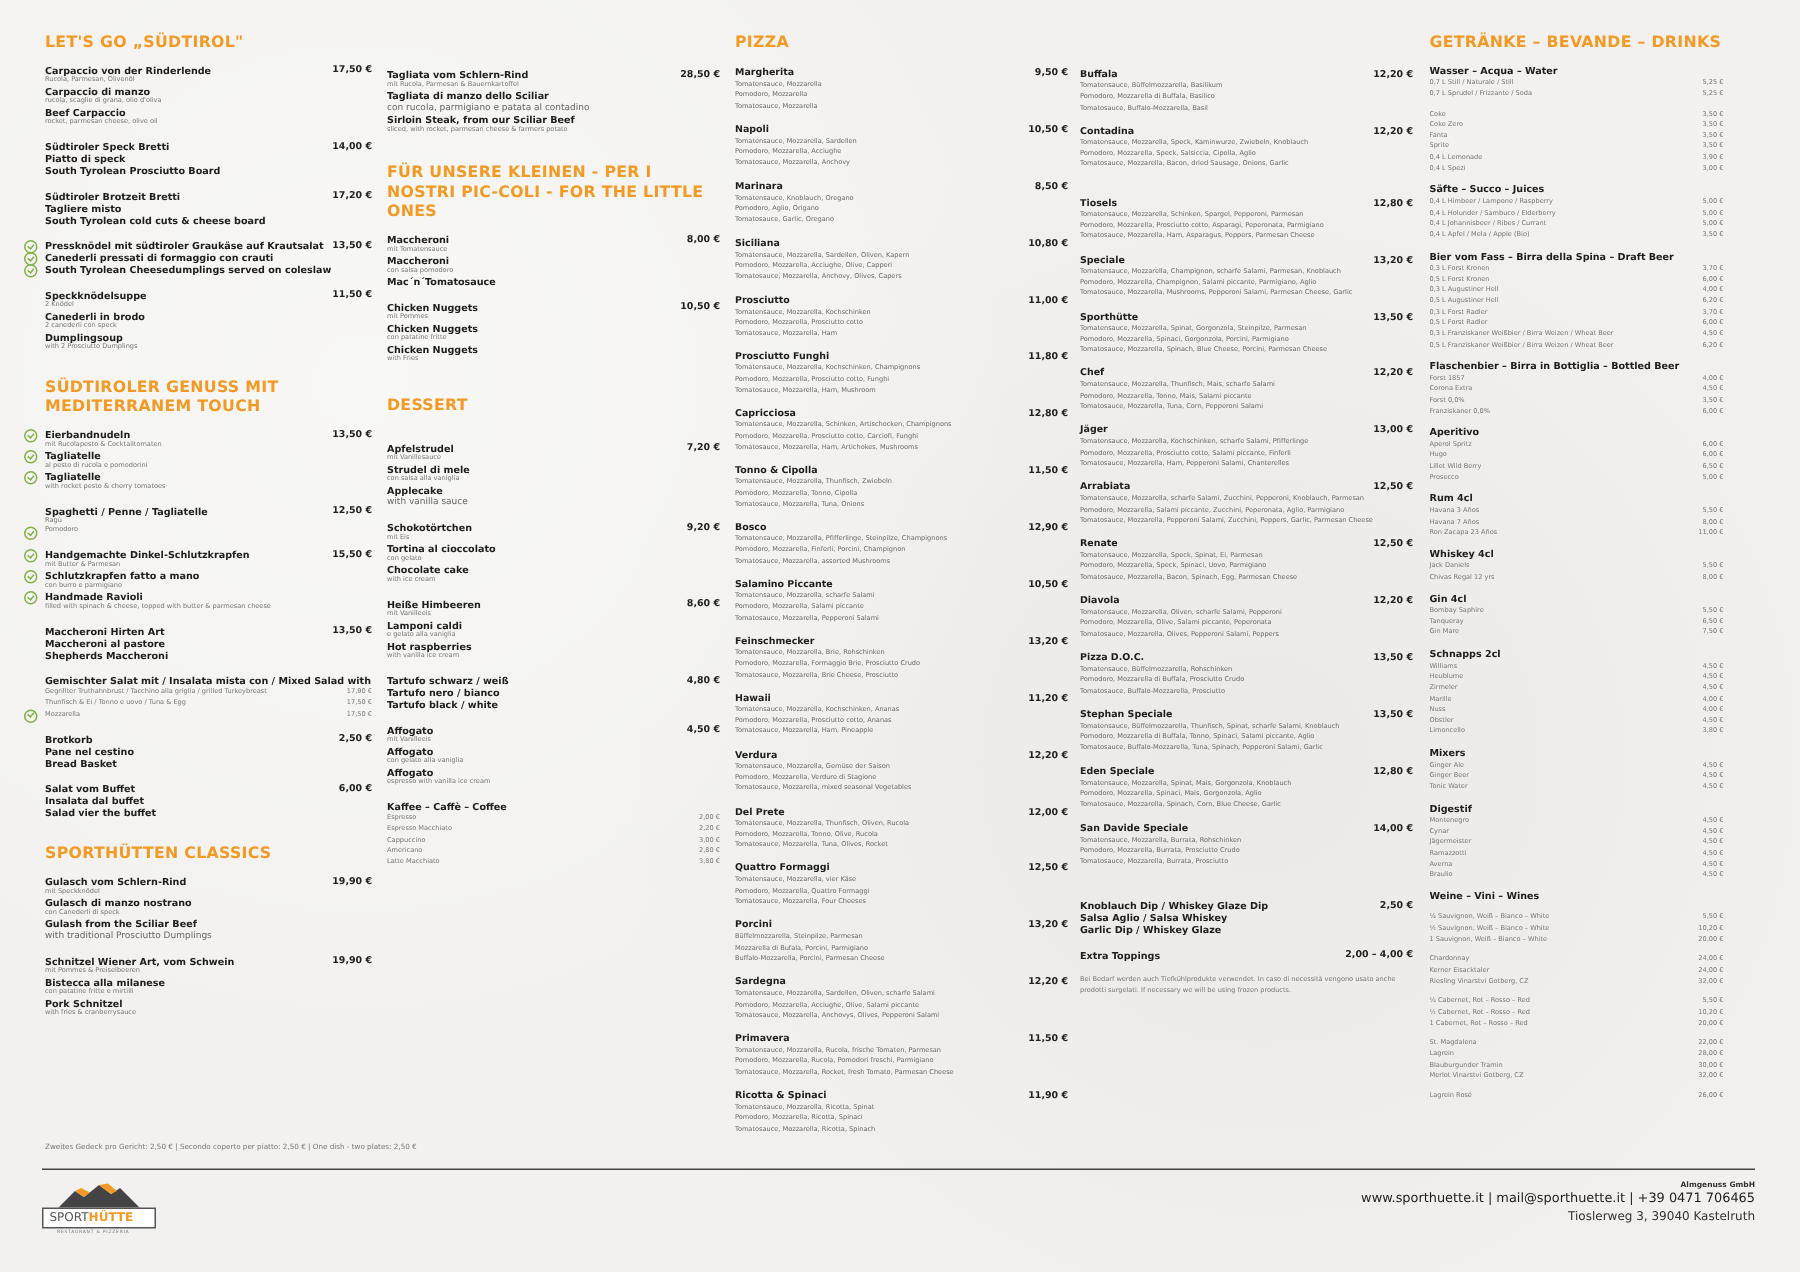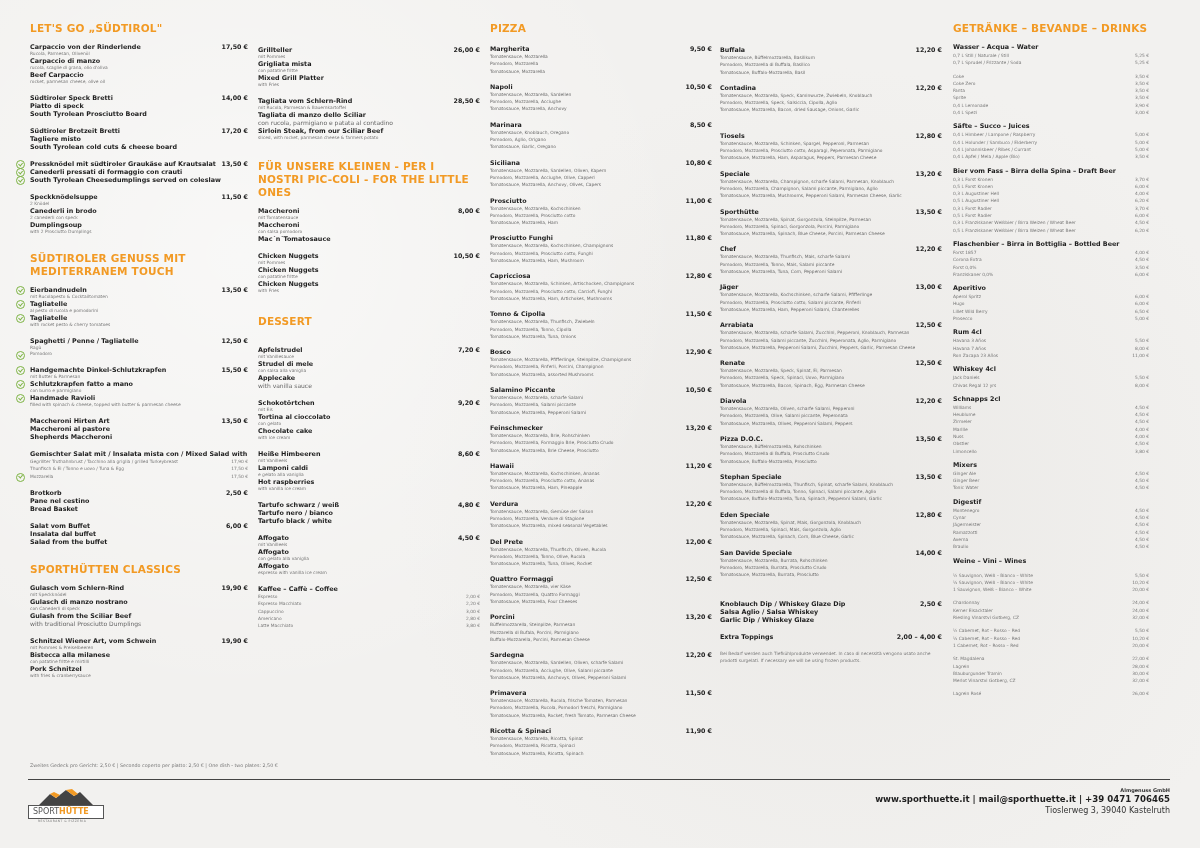--- a/index.html
+++ b/index.html
@@ -62,21 +62,21 @@
   .logo .mtn { position: absolute; left: 8px; top: 0; width: 60px; height: 22px; }
   .logo .box {
     position: absolute; left: 0; top: 19px; width: 76px; height: 14px;
     border: 1px solid #555; background: #fff; font-size: 8px; font-weight: bold; line-height: 12px; padding-left: 4px;
   }
   .logo .box .a { color: #555; font-weight: normal; text-align: right; }
   .logo .box .b { color: #f29a24; }
   .logo .tag { position: absolute; left: 10px; top: 33px; font-size: 3px; color: #777; letter-spacing: 0.5px; }
   .contact { position: absolute; right: 30px; top: 787px; text-align: right; }
   .contact .co { font-size: 5px; font-weight: bold; color: #333; }
-  .contact .web { font-size: 8.6px; font-weight: bold; color: #1e1e1e; line-height: 12px; margin-left: 47px; }
+  .contact .web { font-size: 8.6px; font-weight: normal; color: #1e1e1e; line-height: 12px; margin-left: 47px; }
   .contact .addr { font-size: 8px; color: #333; line-height: 11px; }
   .extra-note { font-size: 4.4px; line-height: 7px; color: #777; margin-top: 6px; }
 </style>
 </head>
 <body>
 
 <div class="col c1">
   <div class="sec-title">LET'S GO „SÜDTIROL"</div>
   <div>
       <div class="item">
@@ -171,21 +171,21 @@
       <div class="item">
         <span class="price">2,50 €</span>
         <div class="name">Brotkorb</div>
         <div class="name">Pane nel cestino</div>
         <div class="name">Bread Basket</div>
       </div>
       <div class="item">
         <span class="price">6,00 €</span>
         <div class="name">Salat vom Buffet</div>
         <div class="name">Insalata dal buffet</div>
-        <div class="name">Salad from the buffet</div>
+        <div class="name">Salad vier the buffet</div>
       </div>
     </div>
   <div style="height:8px"></div>
   <div class="sec-title">SPORTHÜTTEN CLASSICS</div>
   <div>
       <div class="item">
         <span class="price">19,90 €</span>
         <div class="name">Gulasch vom Schlern-Rind</div>
         <div class="sub">mit Speckknödel</div>
         <div class="name">Gulasch di manzo nostrano</div>
@@ -200,29 +200,20 @@
         <div class="name">Bistecca alla milanese</div>
         <div class="sub">con patatine fritte e mirtilli</div>
         <div class="name">Pork Schnitzel</div>
         <div class="sub">with fries &amp; cranberrysauce</div>
       </div>
     </div>
 </div>
 
 <div class="col c2" style="top:46px">
   <div>
-      <div class="item">
-        <span class="price">26,00 €</span>
-        <div class="name">Grillteller</div>
-        <div class="sub">mit Pommes</div>
-        <div class="name">Grigliata mista</div>
-        <div class="sub">con patatine fritte</div>
-        <div class="name">Mixed Grill Platter</div>
-        <div class="sub">with Fries</div>
-      </div>
       <div class="item">
         <span class="price">28,50 €</span>
         <div class="name">Tagliata vom Schlern-Rind</div>
         <div class="sub">mit Rucola, Parmesan &amp; Bauernkartoffel</div>
         <div class="name">Tagliata di manzo dello Sciliar</div>
         <div class="sub big">con rucola, parmigiano e patata al contadino</div>
         <div class="name">Sirloin Steak, from our Sciliar Beef</div>
         <div class="sub">sliced, with rocket, parmesan cheese &amp; farmers potato</div>
       </div>
     </div>
@@ -724,20 +715,35 @@
       </div>
       <div class="drink-group">
         <div class="drink-head">Whiskey 4cl</div>
         <div class="drink-row">
           <span>Jack Daniels</span>
           <span>5,50 €</span>
         </div>
         <div class="drink-row">
           <span>Chivas Regal 12 yrs</span>
           <span>8,00 €</span>
+        </div>
+      </div>
+      <div class="drink-group">
+        <div class="drink-head">Gin 4cl</div>
+        <div class="drink-row">
+          <span>Bombay Saphire</span>
+          <span>5,50 €</span>
+        </div>
+        <div class="drink-row">
+          <span>Tanqueray</span>
+          <span>6,50 €</span>
+        </div>
+        <div class="drink-row">
+          <span>Gin Mare</span>
+          <span>7,50 €</span>
         </div>
       </div>
       <div class="drink-group">
         <div class="drink-head">Schnapps 2cl</div>
         <div class="drink-row">
           <span>Williams</span>
           <span>4,50 €</span>
         </div>
         <div class="drink-row">
           <span>Heublume</span>

